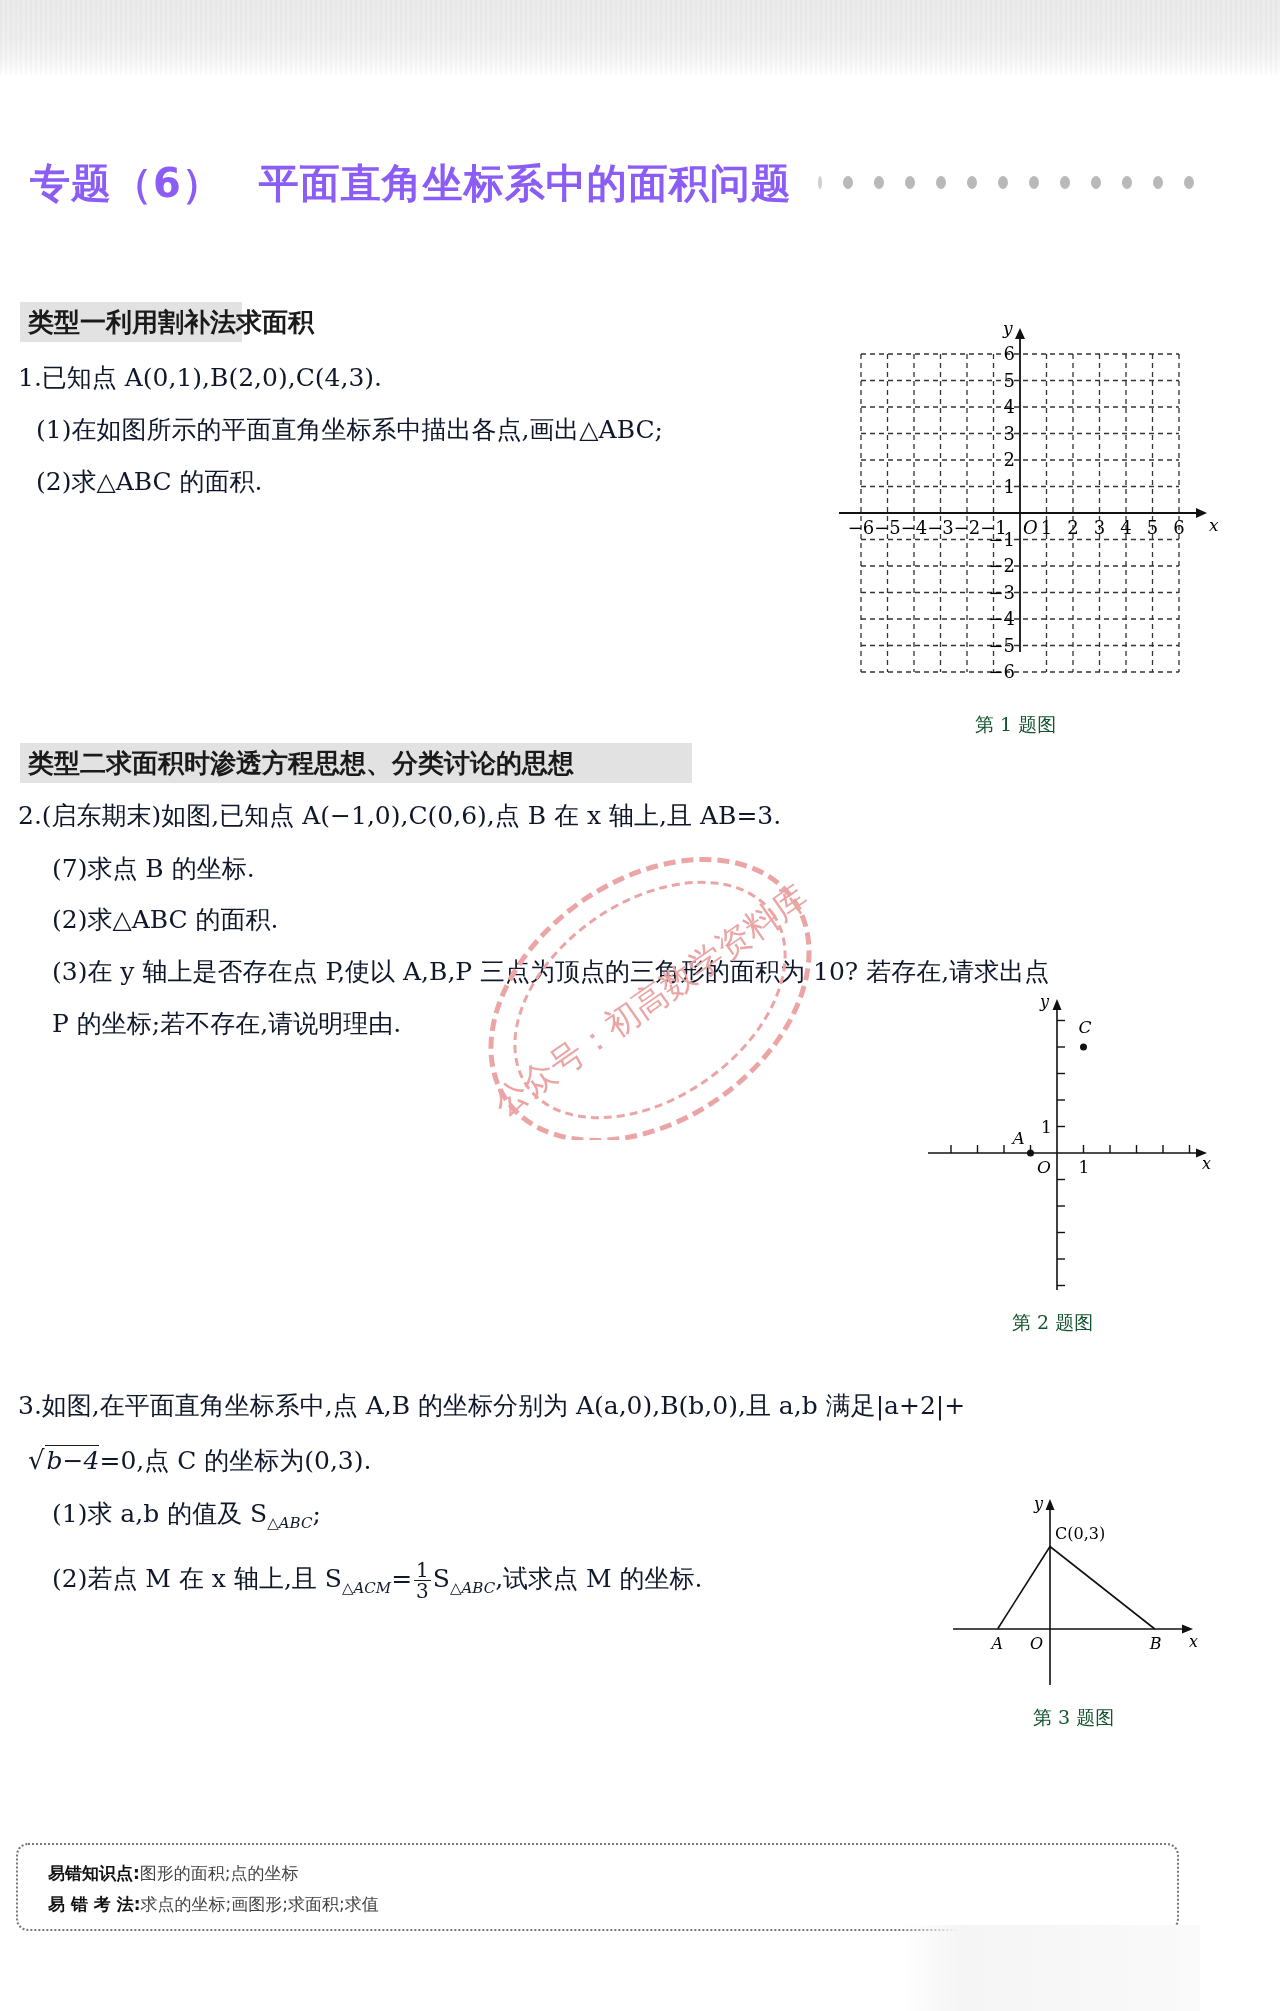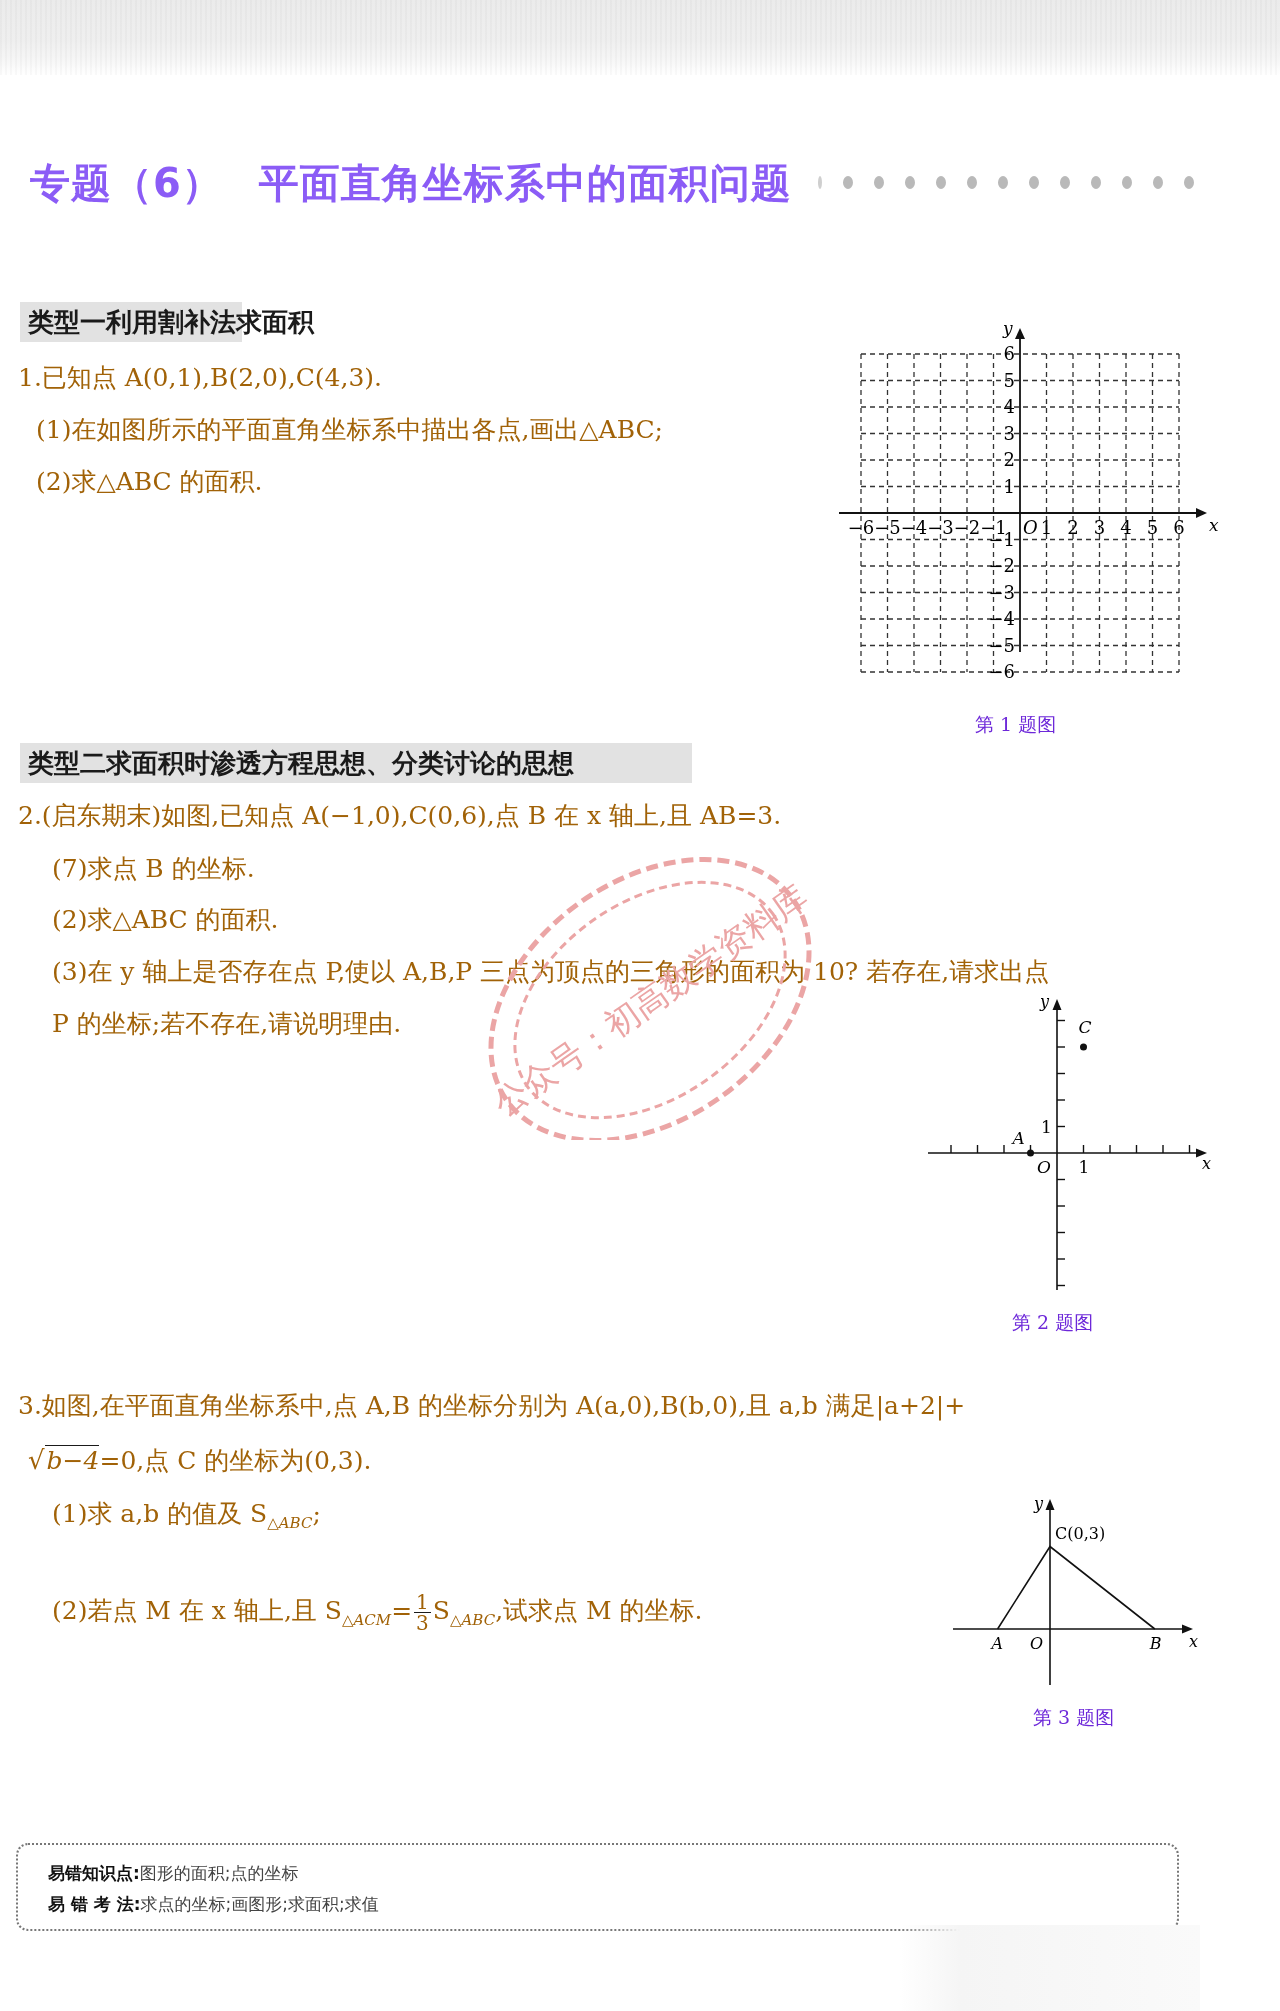--- a/index.html
+++ b/index.html
@@ -29,31 +29,31 @@
   .title-dots span:first-child { width: 4px; background: #cfcfcf; }
 
   .section-header {
     position: absolute; height: 40px; background: #e2e2e2;
     font-family: "DejaVu Sans", "Liberation Sans", sans-serif; font-weight: bold;
     font-size: 26px; line-height: 40px; padding-left: 8px; color: #1a1a1a; white-space: nowrap;
   }
   .section-header .lbl { }
 
   .text-line {
-    position: absolute; font-size: 25px; line-height: 32px; white-space: nowrap; color: #a16207;
+    position: absolute; font-size: 25px; line-height: 32px; white-space: nowrap; color: #0f172a;
   }
   .it { font-style: italic; }
   .sub { font-size: 15px; vertical-align: -6px; font-style: italic; }
   .frac { display: inline-flex; flex-direction: column; align-items: center; vertical-align: middle; font-size: 20px; line-height: 20px; margin: 0 2px; }
   .frac .n { border-bottom: 1.5px solid #1a1a1a; padding: 0 2px; }
   .sqrt { border-top: 1.5px solid #1a1a1a; padding-left: 2px; }
   .sqrt-sign { font-size: 26px; }
 
   .figure { position: absolute; }
-  .caption { position: absolute; font-size: 19px; color: #6d28d9; white-space: nowrap; }
+  .caption { position: absolute; font-size: 19px; color: #14532d; white-space: nowrap; }
 
   .stamp { position: absolute; left: 460px; top: 850px; width: 380px; height: 290px; pointer-events: none; }
 
   .tips-box {
     position: absolute; left: 16px; top: 1843px; width: 1163px; height: 88px;
     border: 2px dotted #777; border-radius: 12px;
   }
   .tips-line {
     position: absolute; left: 48px; font-size: 17px; line-height: 22px; white-space: nowrap; color: #333;
     font-family: "DejaVu Sans", "Liberation Sans", sans-serif;
@@ -211,21 +211,21 @@
   </svg>
 <div class="caption" style="left:1012px; top:1310px;">第 2 题图</div>
 
 <div class="text-line" style="left:18px; top:1390px;">3.如图,在平面直角坐标系中,点 A,B 的坐标分别为 A(a,0),B(b,0),且 a,b 满足|a+2|+</div>
 <div class="text-line" style="left:28px; top:1444px;">
   <span class="sqrt-sign">√</span><span class="sqrt it">b−4</span><span>=0,点 C 的坐标为(0,3).</span>
 </div>
 <div class="text-line" style="left:52px; top:1498px;">
   <span>(1)求 a,b 的值及 S</span><span class="sub">△ABC</span><span>;</span>
 </div>
-<div class="text-line" style="left:52px; top:1560px;margin-top:32px;">
+<div class="text-line" style="left:52px; top:1560px;">
   <span>(2)若点 M 在 x 轴上,且 S</span><span class="sub">△ACM</span><span>=</span><span class="frac">
       <span class="n">1</span>
       <span class="d">3</span>
     </span><span>S</span><span class="sub">△ABC</span><span>,试求点 M 的坐标.</span>
 </div>
 
 <svg class="figure" id="fig3" style="left:945px; top:1485px;" width="280" height="210" viewBox="0 0 280 210">
     <line x1="8" y1="144" x2="240" y2="144" stroke="#111" stroke-width="1.6"></line>
     <path d="M248 144 l-11 -4.5 l0 9 z" fill="#111"></path>
     <line x1="105" y1="200" x2="105" y2="22" stroke="#111" stroke-width="1.6"></line>

